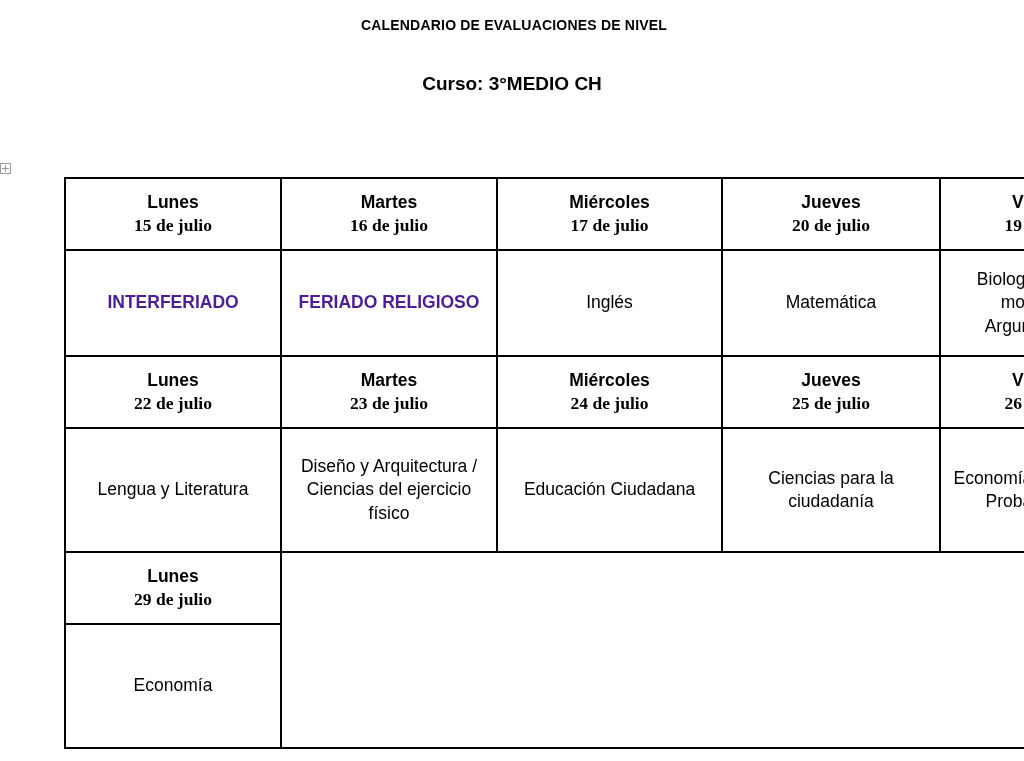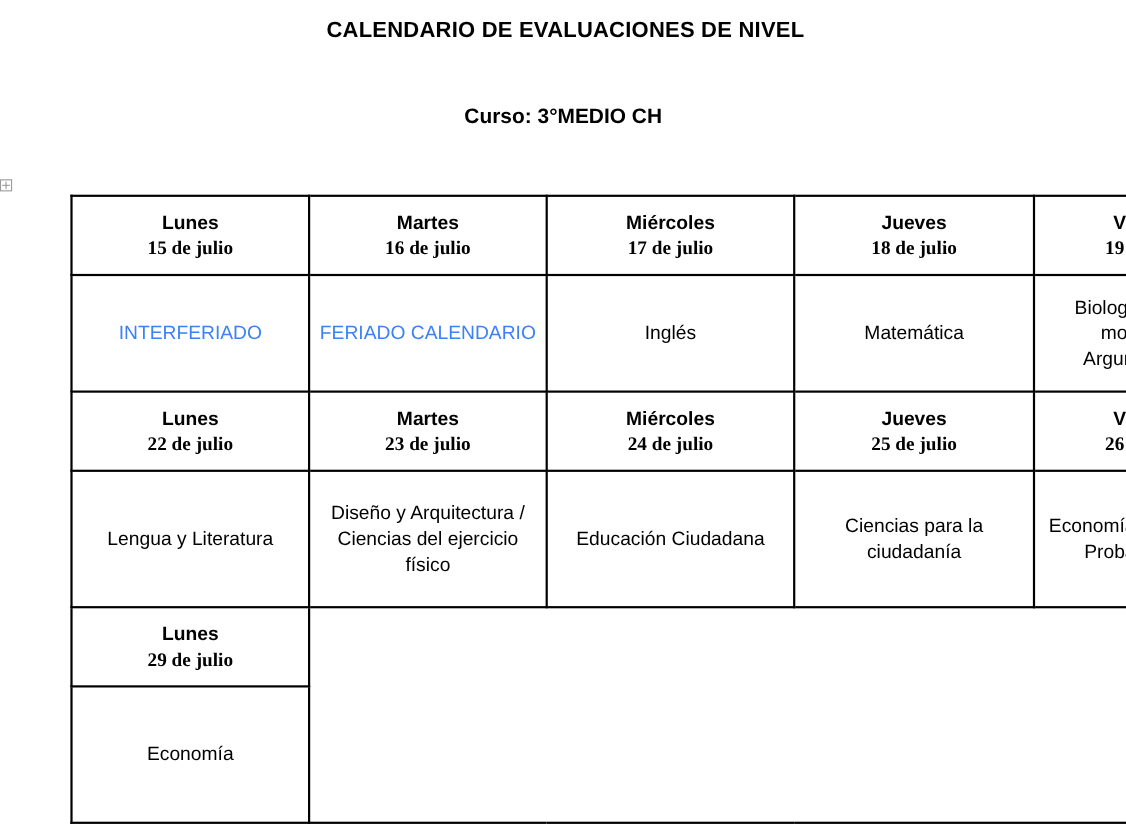--- a/index.html
+++ b/index.html
@@ -15,31 +15,31 @@
     position: relative;
     overflow: hidden;
   }
   .page {
     width: 1024px;
     height: 761px;
     position: relative;
   }
   .doc-title {
     text-align: center;
-    font-size: 20px;
+    font-size: 14px;
     font-weight: bold;
     letter-spacing: 0.2px;
     margin: 17px 0 0 4px;
     padding: 0 40px;
   }
   .doc-subtitle {
     text-align: center;
     font-size: 19px;
     font-weight: bold;
-    margin: 56px 0 0 0;
+    margin: 40px 0 0 0;
     padding: 0 44px;
   }
   .table-wrap {
     position: absolute;
     left: 16px;
     top: 160px;
     width: 992px;
     padding-left: 48px;
   }
   table.calendar {
@@ -60,22 +60,22 @@
     height: 58px;
   }
   td.subject {
     height: 92px;
     font-weight: normal;
   }
   td.subject.tall {
     height: 110px;
   }
   td.holiday {
-    color: #3b82f6;
-    font-weight: normal;
+    color: #4c1d95;
+    font-weight: bold;
     border-radius: 18px;
   }
   td.empty {
     border: 2px solid #000000;
   }
   .col1 { width: 198px; }
   .col2 { width: 198px; }
   .col3 { width: 207px; border-radius: 27px; }
   .col4 { width: 200px; }
   .col5 { width: 189px; }
@@ -133,30 +133,30 @@
           <td class="day-head col2">
             <span>Martes</span>
             <span class="line2">16 de julio</span>
           </td>
           <td class="day-head col3">
             <span>Miércoles</span>
             <span class="line2">17 de julio</span>
           </td>
           <td class="day-head col4">
             <span>Jueves</span>
-            <span class="line2">18 de julio</span>
+            <span class="line2">20 de julio</span>
           </td>
           <td class="day-head col5">
             <span>Viernes</span>
             <span class="line2">19 de julio</span>
           </td>
         </tr>
         <tr>
           <td class="subject holiday col1">INTERFERIADO</td>
-          <td class="subject holiday col2">FERIADO CALENDARIO</td>
+          <td class="subject holiday col2">FERIADO RELIGIOSO</td>
           <td class="subject col3">Inglés</td>
           <td class="subject col4">Matemática</td>
           <td class="subject col5">Biología celular y molecular / Argumentación</td>
         </tr>
 
         <tr>
           <td class="day-head col1">
             <span>Lunes</span>
             <span class="line2">22 de julio</span>
           </td>

